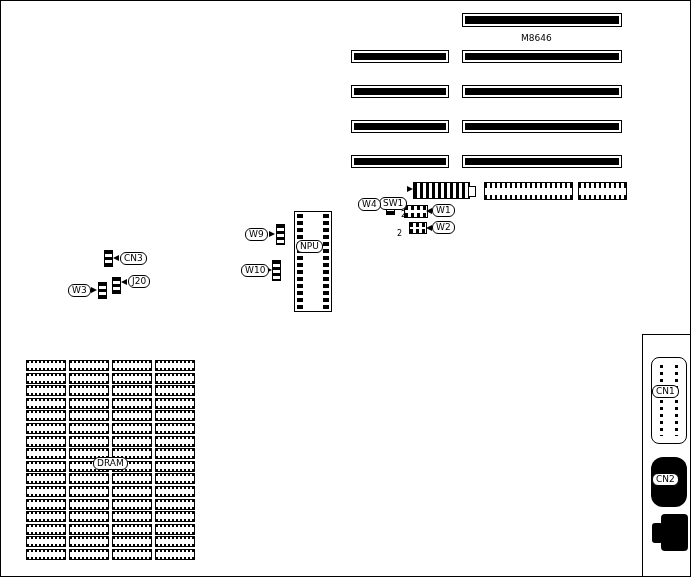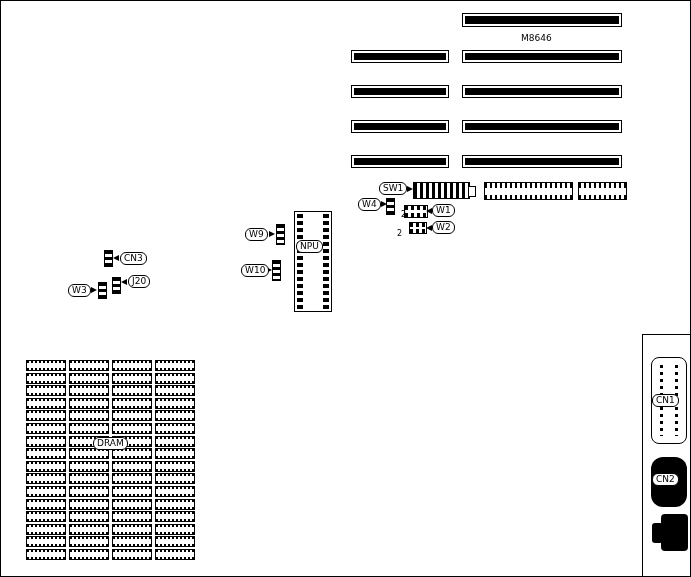--- a/index.html
+++ b/index.html
@@ -73,21 +73,21 @@
   <div class="slot" style="left:461px;top:49px;width:160px;height:13px"></div>
   <div class="slot" style="left:350px;top:84px;width:98px;height:13px"></div>
   <div class="slot" style="left:461px;top:84px;width:160px;height:13px"></div>
   <div class="slot" style="left:350px;top:119px;width:98px;height:13px"></div>
   <div class="slot" style="left:461px;top:119px;width:160px;height:13px"></div>
   <div class="slot" style="left:350px;top:154px;width:98px;height:13px"></div>
   <div class="slot" style="left:461px;top:154px;width:160px;height:13px"></div>
 
   <div class="text-label" style="left:520px;top:32px">M8646</div>
 
-  <div class="callout" style="left:378px;top:181px">SW1</div>
+  <div class="callout" style="left:378px;top:196px">SW1</div>
   <div class="arrow-r" style="left:406px;top:185px"></div>
   <div class="dip-switch" style="left:412px;top:181px;width:57px;height:17px"></div>
 
   <div class="header-block" style="left:483px;top:181px;width:89px;height:18px"></div>
   <div class="header-block" style="left:577px;top:181px;width:49px;height:18px"></div>
 
   <div class="callout" style="left:357px;top:197px">W4</div>
   <div class="arrow-r" style="left:380px;top:200px"></div>
   <div class="jumper-v" style="left:385px;top:197px;height:17px"></div>
 
@@ -183,26 +183,26 @@
       <div class="chip" style="left: 154px; top: 447px;"></div>
       <div class="chip" style="left: 154px; top: 460px;"></div>
       <div class="chip" style="left: 154px; top: 472px;"></div>
       <div class="chip" style="left: 154px; top: 485px;"></div>
       <div class="chip" style="left: 154px; top: 498px;"></div>
       <div class="chip" style="left: 154px; top: 510px;"></div>
       <div class="chip" style="left: 154px; top: 523px;"></div>
       <div class="chip" style="left: 154px; top: 535px;"></div>
       <div class="chip" style="left: 154px; top: 548px;"></div>
     </div>
-  <div class="callout" style="left:92px;top:436px">DRAM</div>
+  <div class="callout" style="left:92px;top:456px">DRAM</div>
 
   <div class="vline" style="left:641px;top:333px;height:244px"></div>
   <div class="hline" style="left:641px;top:333px;width:50px"></div>
 
   <div class="cn1-body" style="left:650px;top:356px;width:36px;height:87px"></div>
-  <div class="callout" style="left:651px;top:393px">CN1</div>
+  <div class="callout" style="left:651px;top:384px">CN1</div>
 
   <div class="cn2-body" style="left:650px;top:456px;width:36px;height:50px"></div>
   <div class="callout" style="left:651px;top:472px">CN2</div>
 
   <div class="jack-body" style="left:660px;top:513px;width:27px;height:37px"></div>
 
 </div>
 
 </body></html>

